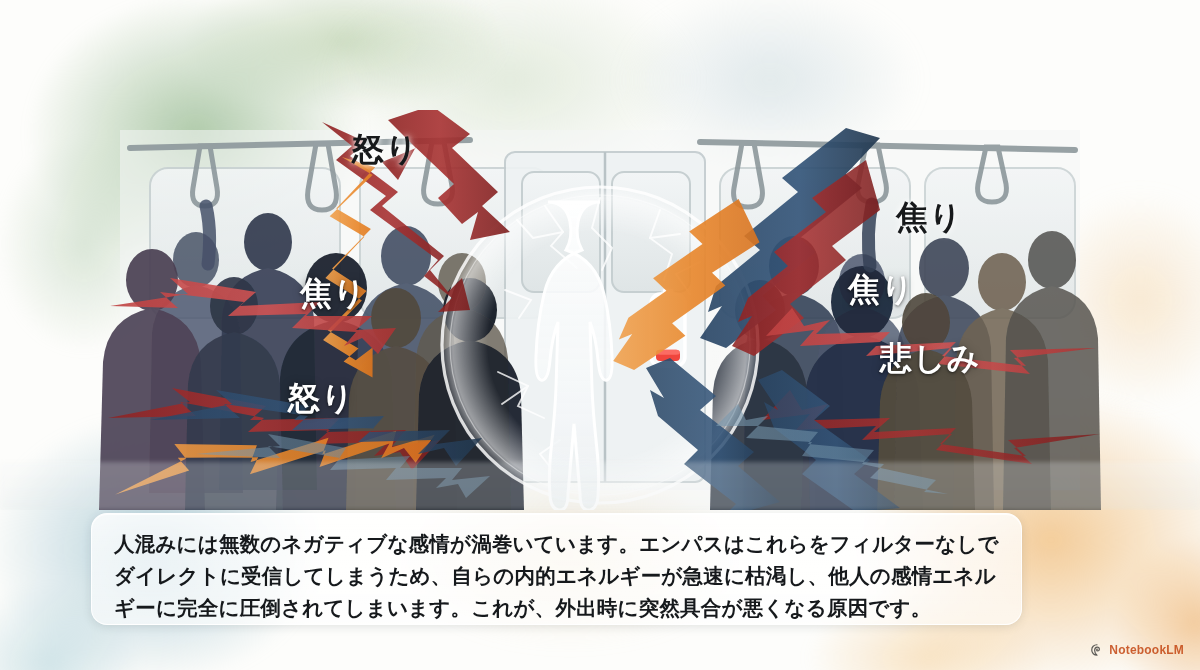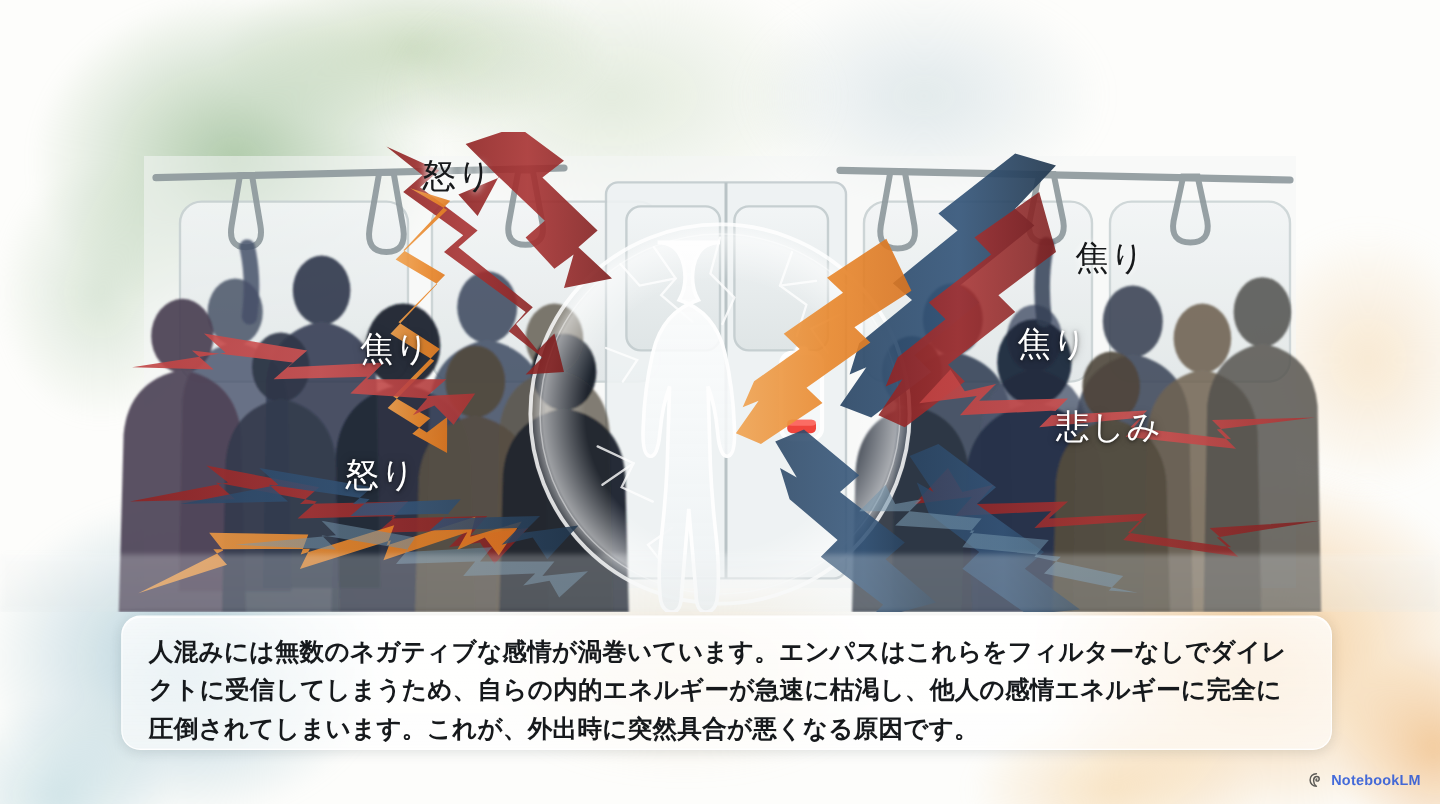--- a/index.html
+++ b/index.html
@@ -68,46 +68,46 @@
     color:#14181a; white-space:nowrap;
     text-shadow:0 1px 0 rgba(255,255,255,.5);
   }
 
   
   #scene { position:absolute; left:0; top:110px; width:1200px; height:400px; }
   #scene svg { display:block; }
 
   
   .emo {
-    position:absolute; font-size:28px; font-weight:400;
+    position:absolute; font-size:32px; font-weight:700;
     letter-spacing:1px; white-space:nowrap;
   }
   .emo.dark  { color:#17191b; text-shadow:0 0 5px rgba(255,255,255,.85), 0 0 10px rgba(255,255,255,.6); }
   .emo.light { color:#ffffff; text-shadow:0 1px 3px rgba(0,0,0,.55), 0 0 8px rgba(0,0,0,.35); }
 
   
   #caption {
-    position:absolute; left:101px; top:513px; width:1009px; height:112px;
+    position:absolute; left:91px; top:513px; width:931px; height:112px;
     background:linear-gradient(180deg, rgba(255,255,255,.80), rgba(255,255,255,.62));
     border:1px solid rgba(255,255,255,.9);
     border-radius:16px;
     box-shadow:0 2px 10px rgba(60,70,80,.14), inset 0 1px 0 rgba(255,255,255,.8);
     backdrop-filter:blur(3px);
     padding:14px 22px 0 22px;
   }
   #caption p {
     font-size:20.5px; line-height:32px; font-weight:700;
     color:#16191c; letter-spacing:.2px;
   }
 
   
   #logo {
     position:absolute; right:16px; bottom:13px;
     display:flex; align-items:center; gap:5px;
-    color:#1d4ed8; font-size:12px; font-weight:600; letter-spacing:.2px;
+    color:#c2410c; font-size:12px; font-weight:600; letter-spacing:.2px;
     opacity:.82;
   }
   #logo svg { display:block; }
 </style>
 </head>
 <body>
 
 <div id="stage">
 
   <div class="wash" id="wash-green"></div>

